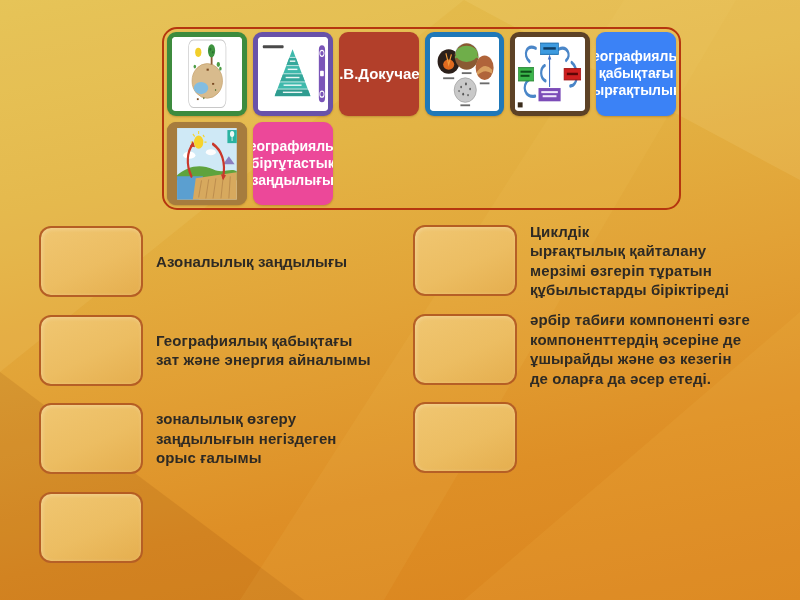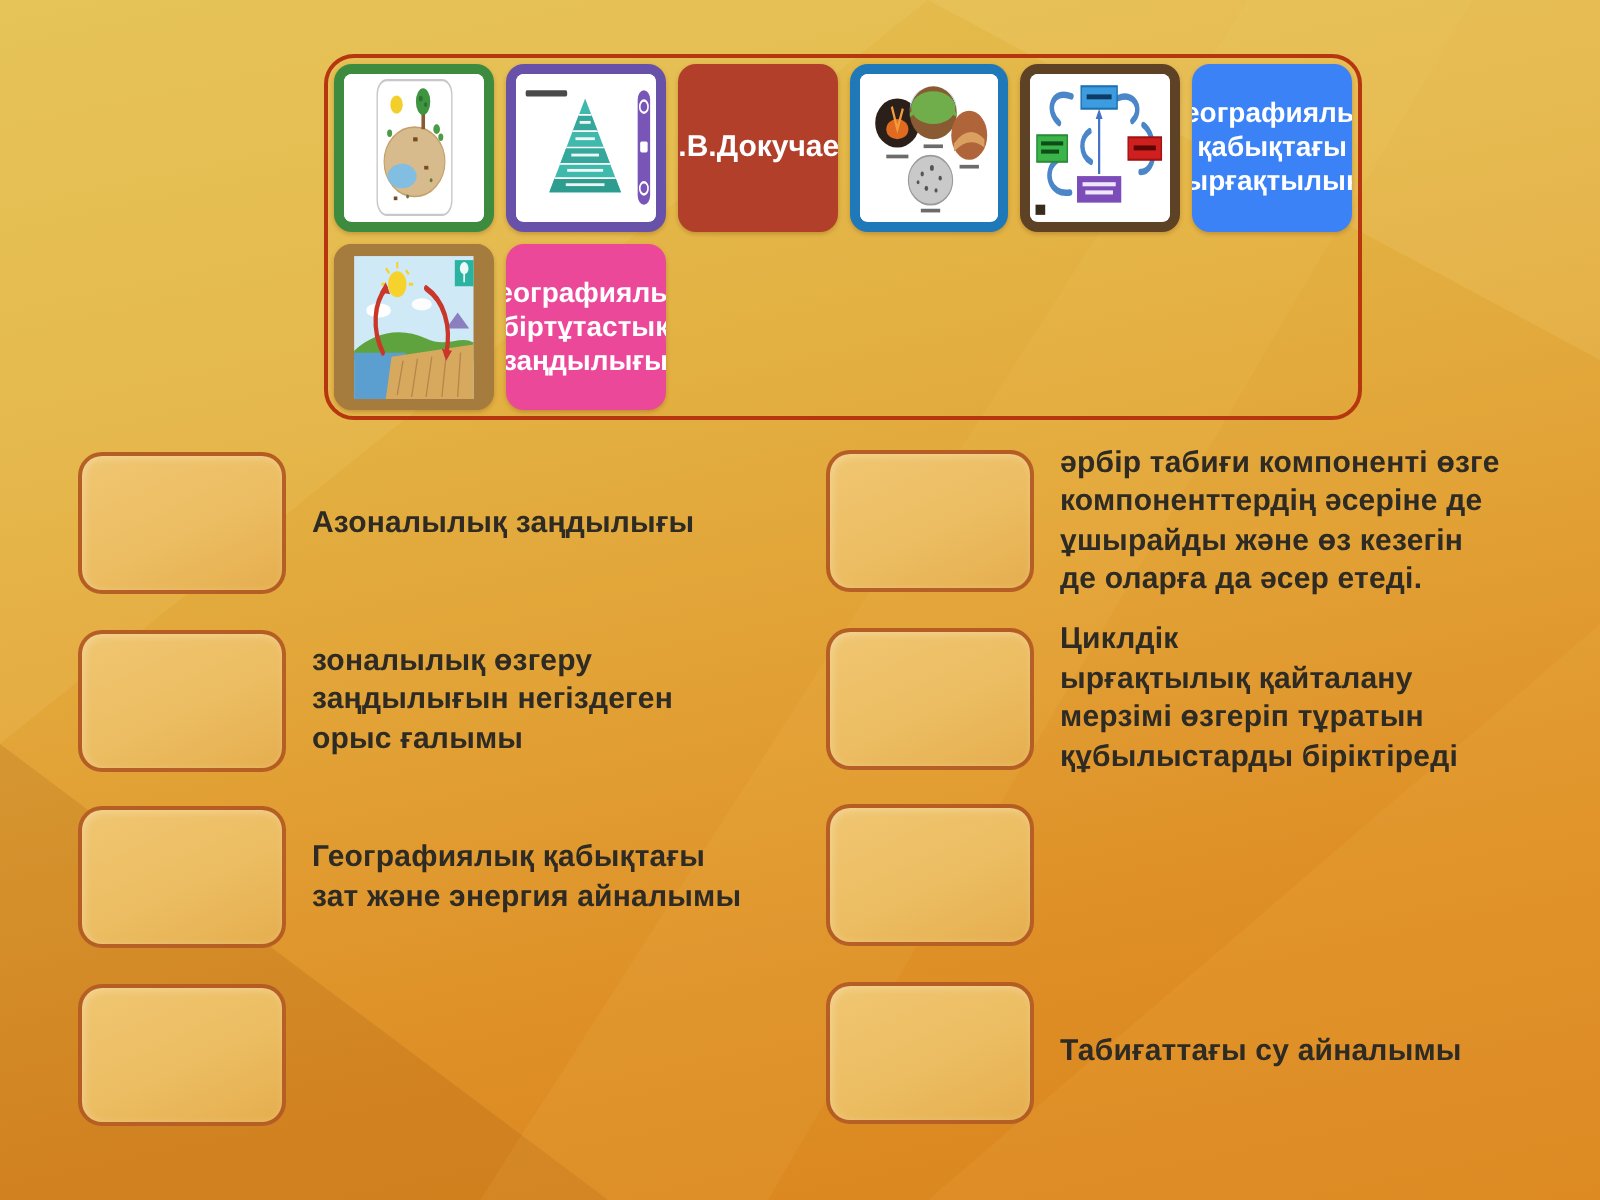--- a/index.html
+++ b/index.html
@@ -237,49 +237,45 @@
   </div>
 </div>
 
 <div class="col left">
   <div class="match-row">
     <div class="slot"></div>
     <div class="clue">Азоналылық заңдылығы</div>
   </div>
   <div class="match-row">
     <div class="slot"></div>
+    <div class="clue">Географиялық қабықтағы
+зат және энергия айналымы</div>
+  </div>
+  <div class="match-row">
+    <div class="slot"></div>
     <div class="clue">зоналылық өзгеру
 заңдылығын негіздеген
 орыс ғалымы</div>
   </div>
   <div class="match-row">
     <div class="slot"></div>
-    <div class="clue">Географиялық қабықтағы
-зат және энергия айналымы</div>
-  </div>
-  <div class="match-row">
-    <div class="slot"></div>
   </div>
 </div>
 
 <div class="col right">
+  <div class="match-row">
+    <div class="slot"></div>
+    <div class="clue">Циклдік
+ырғақтылық қайталану
+мерзімі өзгеріп тұратын
+құбылыстарды біріктіреді</div>
+  </div>
   <div class="match-row">
     <div class="slot"></div>
     <div class="clue">әрбір табиғи компоненті өзге
 компоненттердің әсеріне де
 ұшырайды және өз кезегін
 де оларға да әсер етеді.</div>
   </div>
   <div class="match-row">
     <div class="slot"></div>
-    <div class="clue">Циклдік
-ырғақтылық қайталану
-мерзімі өзгеріп тұратын
-құбылыстарды біріктіреді</div>
-  </div>
-  <div class="match-row">
-    <div class="slot"></div>
-  </div>
-  <div class="match-row">
-    <div class="slot"></div>
-    <div class="clue">Табиғаттағы су айналымы</div>
   </div>
 </div>
 
 </body></html>

